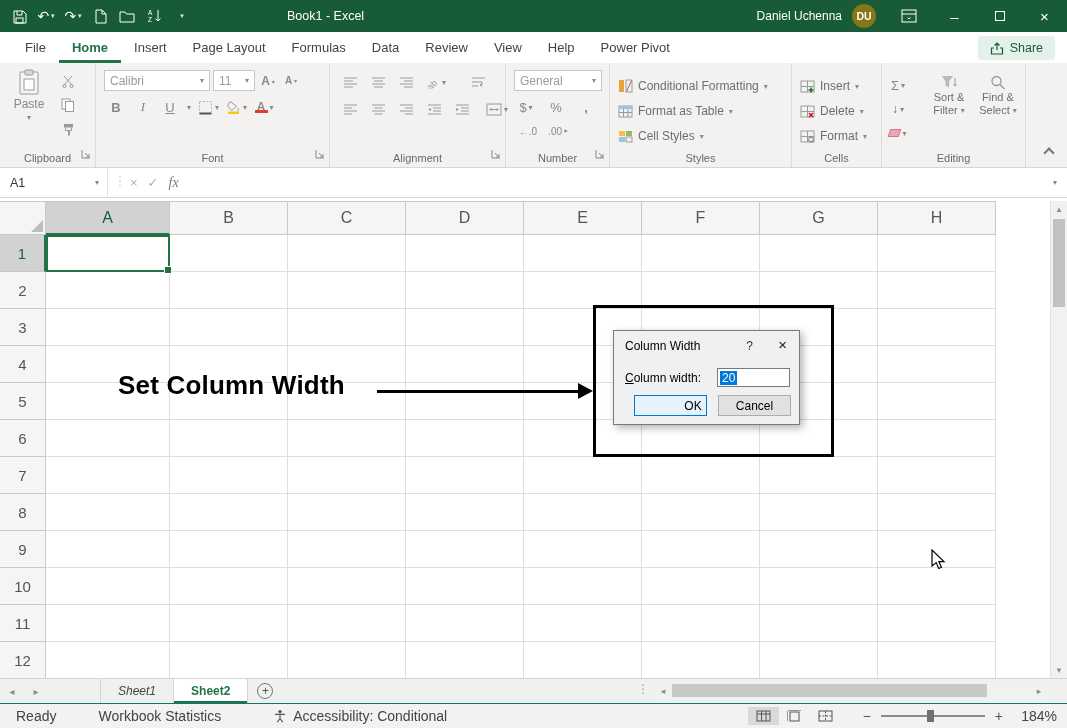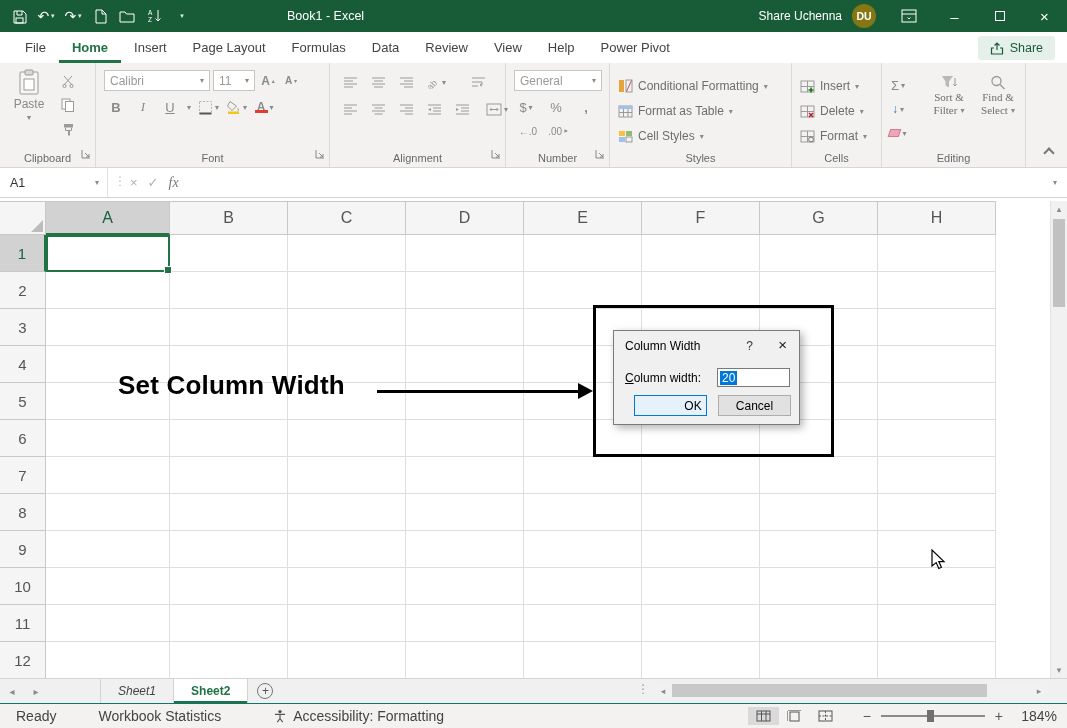--- a/index.html
+++ b/index.html
@@ -173,21 +173,21 @@
       </span>
       <span class="qbtn">
         <span class="mini-dd">▾</span>
       </span>
     </div>
 
     <div class="tb-title">Book1  -  Excel</div>
 
 
     <div class="tb-right">
-      <span class="user">Share Uchenna</span>
+      <span class="user">Daniel Uchenna</span>
       <span class="avatar">DU</span>
       <span class="tbi win-btn" style="width:34px">
         <svg width="16" height="14">
             <rect x="1" y="1" width="14" height="12" fill="none" stroke="#fff"></rect>
             <path d="M1 5h14" stroke="#fff"></path>
             <path d="M6.5 8.5L8 10l1.5-1.5" fill="none" stroke="#fff"></path>
           </svg>
       </span>
       <span class="win-btn">–</span>
       <span class="win-btn">
@@ -497,21 +497,21 @@
             <span style="color:#2B78C6; font-size:12px;">↓</span>
             <span class="dd">▾</span>
           </span>
       </div>
       <div class="grow" style="left:6px; top:60px;">
         <span class="sbtn">
             <span class="eraser"></span>
             <span class="dd">▾</span>
           </span>
       </div>
-      <div class="grow" style="left:44px; top:12px; align-items:center;font-family:Liberation Serif, serif;">
+      <div class="grow" style="left:44px; top:12px; align-items:center;">
         <div class="stackbtn">
           <svg width="16" height="15">
               <path d="M1 1h11L8 6.5v6l-3.5-2v-4z" fill="#B9B9B9"></path>
               <path d="M14 3v8M12.3 9.3L14 11l1.7-1.7" fill="none" stroke="#9a9a9a"></path>
             </svg>
           <span>Sort &amp;</span>
           <span style="display:flex; align-items:center; gap:3px;">
               <span>Filter</span>
               <span class="dd">▾</span>
             </span>
@@ -628,21 +628,21 @@
   </div>
 
   <div class="statusbar">
     <span class="sb-ready">Ready</span>
     <span class="sb-stats">Workbook Statistics</span>
     <span class="sb-access">
       <svg width="14" height="14">
           <circle cx="7" cy="2.6" r="1.7" fill="#555"></circle>
           <path d="M2 5.3h10M7 5.3v4.2M7 9.5l-2.7 3.7M7 9.5l2.7 3.7" fill="none" stroke="#555" stroke-width="1.2"></path>
         </svg>
-      <span>Accessibility: Formatting</span>
+      <span>Accessibility: Conditional</span>
     </span>
     <span class="sb-right">
       <span class="sb-view sel">
         <svg width="15" height="12">
             <rect x="1" y="1" width="13" height="10" fill="none" stroke="#555"></rect>
             <path d="M1 4h13M5.5 1v10M10 1v10" stroke="#555"></path>
           </svg>
       </span>
       <span class="sb-view">
         <svg width="15" height="12">

